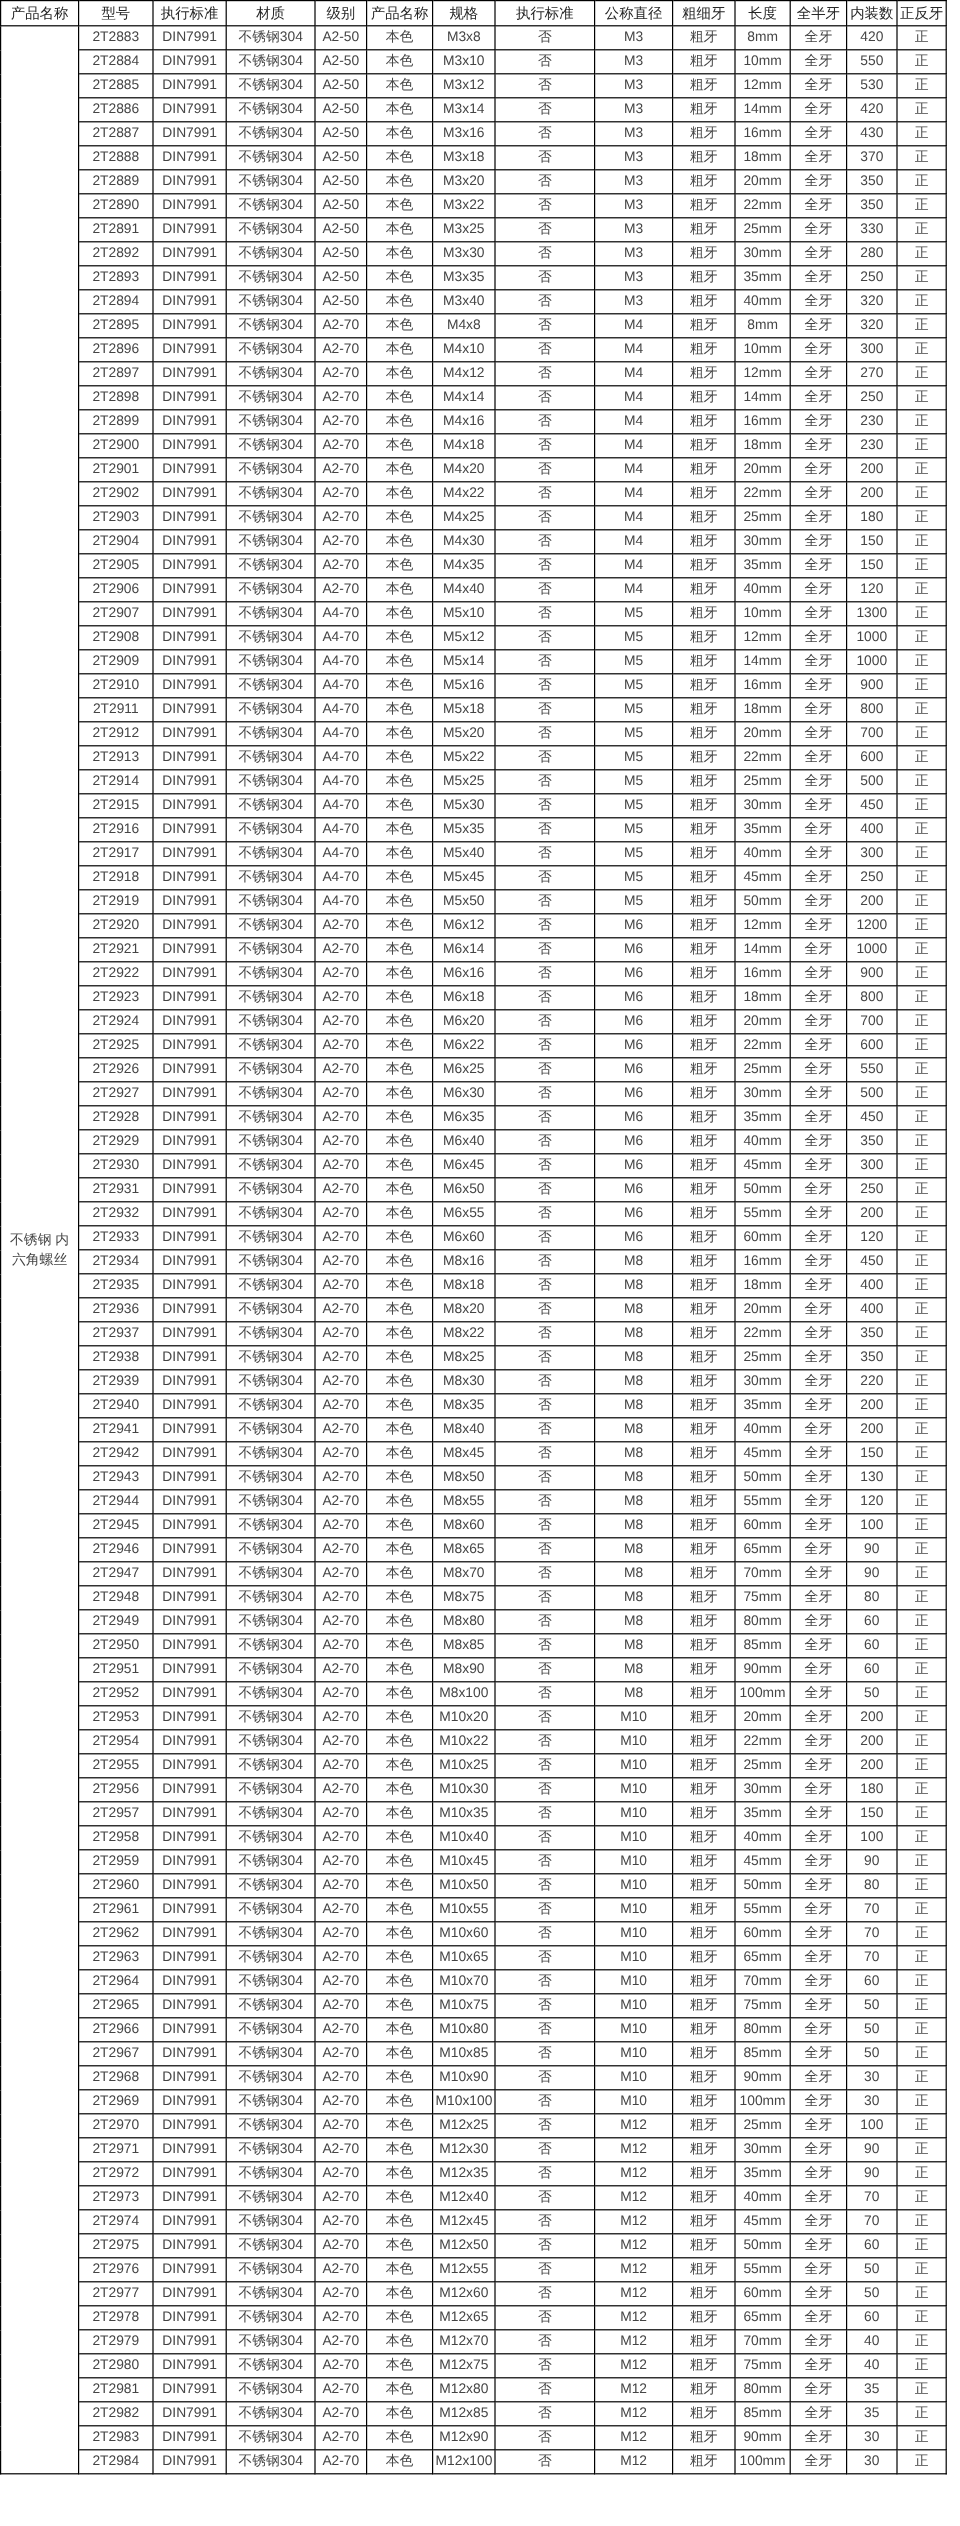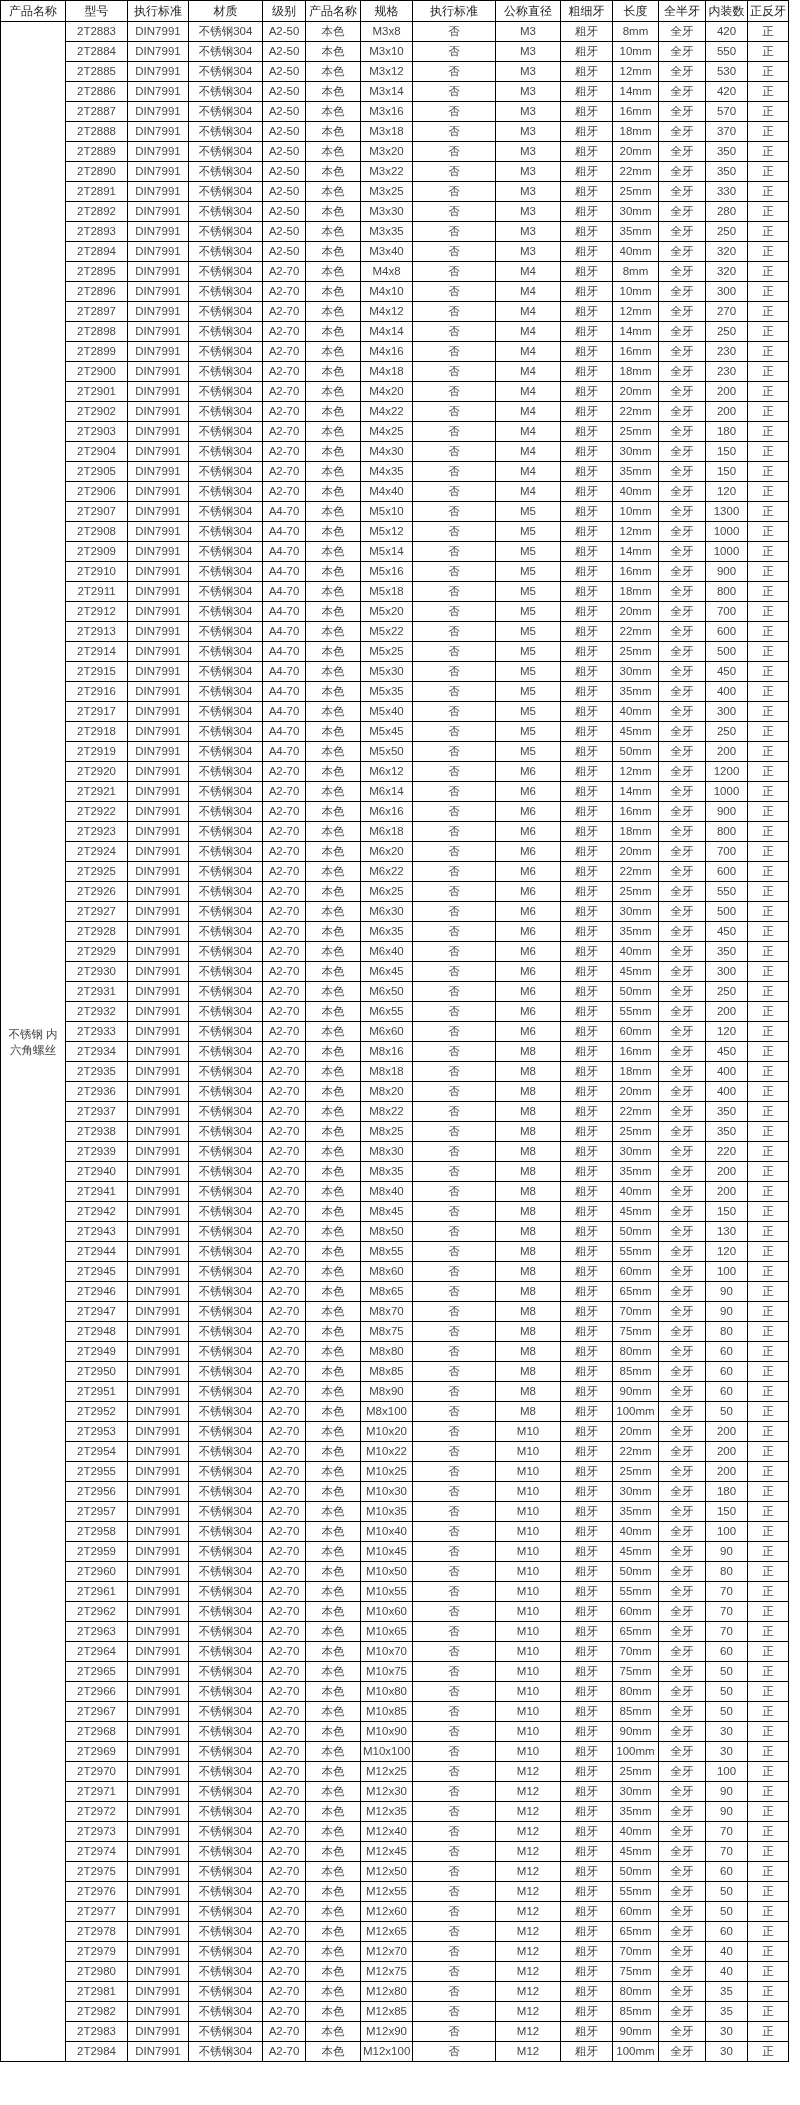--- a/index.html
+++ b/index.html
@@ -157,21 +157,21 @@
           <td>DIN7991</td>
           <td>不锈钢304</td>
           <td>A2-50</td>
           <td>本色</td>
           <td>M3x16</td>
           <td>否</td>
           <td>M3</td>
           <td>粗牙</td>
           <td>16mm</td>
           <td>全牙</td>
-          <td>570</td>
+          <td>430</td>
           <td>正</td>
         </tr>
         <tr>
           <td>2T2888</td>
           <td>DIN7991</td>
           <td>不锈钢304</td>
           <td>A2-50</td>
           <td>本色</td>
           <td>M3x18</td>
           <td>否</td>

